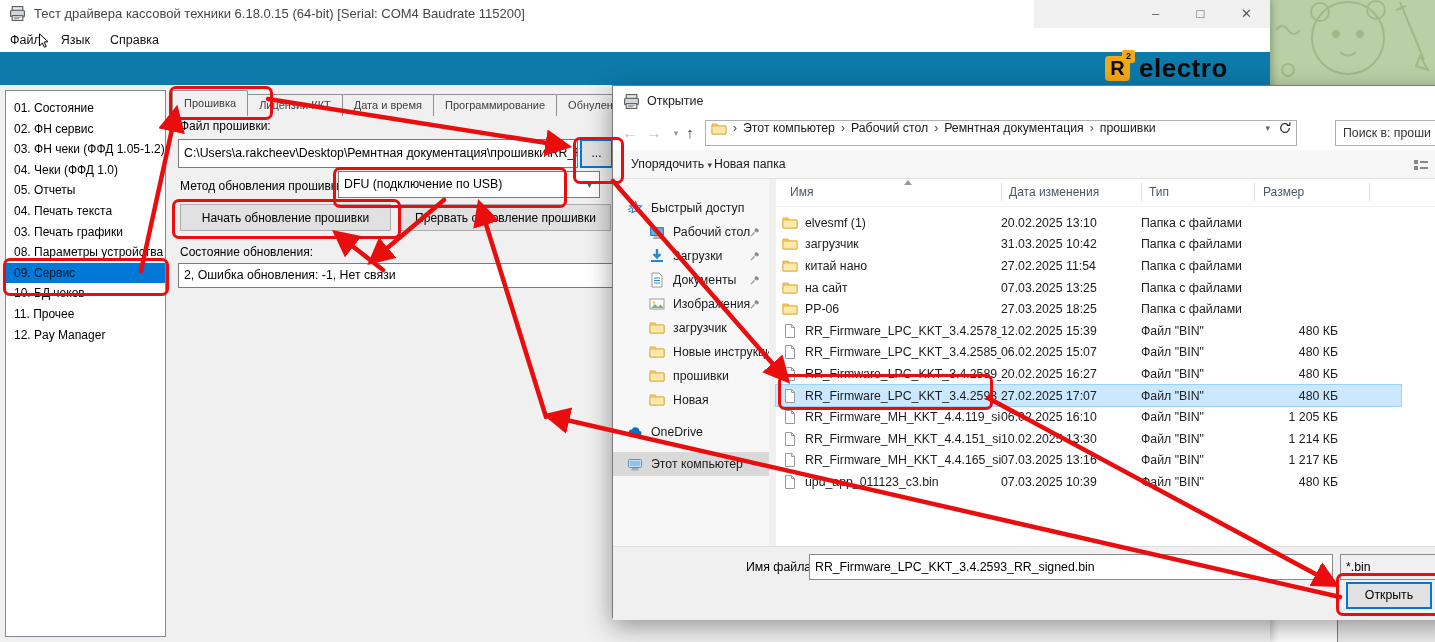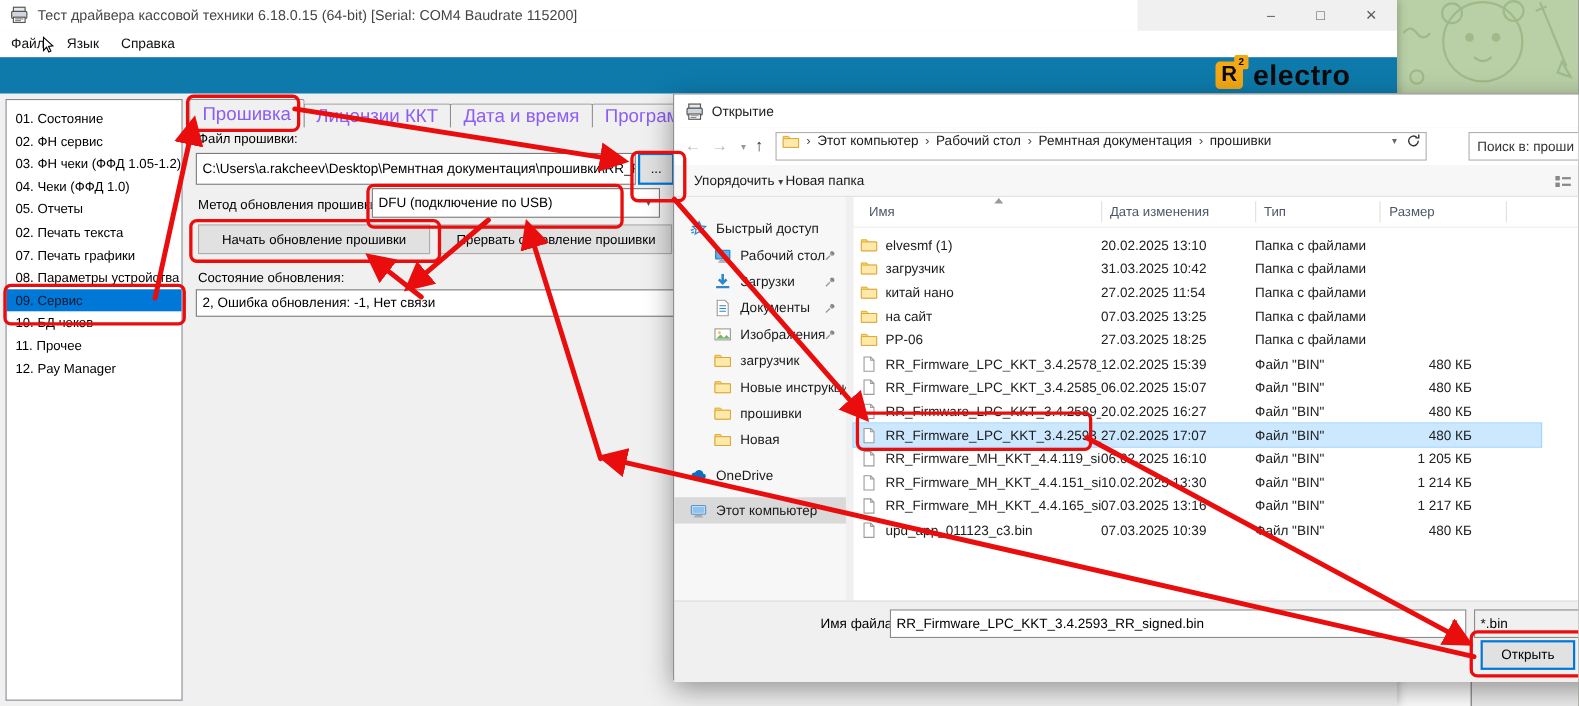--- a/index.html
+++ b/index.html
@@ -24,21 +24,21 @@
           color:#0b0b0b;font-weight:bold;font-size:20px;text-align:center;line-height:25px;}
   .logo-sup{position:absolute;left:17px;top:-5px;width:13px;height:13px;background:#f3a815;border-radius:2px;
             color:#0b0b0b;font-weight:bold;font-size:9px;text-align:center;line-height:13px;}
   .logo-rest{margin-left:7px;font-size:26px;font-weight:800;color:#0b0b0b;letter-spacing:.5px;}
   
   .sidebar{position:absolute;left:5px;top:90px;width:161px;height:547px;background:#fff;border:1px solid #828790;padding-top:7px;box-sizing:border-box;}
   .side-item{height:20.6px;line-height:20.6px;padding-left:8px;font-size:12px;color:#000;white-space:nowrap;overflow:hidden;}
   .side-item.sel{background:#0078d7;color:#0f172a;}
   .tabs{position:absolute;left:172px;top:90px;display:flex;align-items:flex-end;}
   .tab{background:#f0f0f0;border:1px solid #8e8e8e;border-bottom:none;border-radius:2px 2px 0 0;
-       padding:0 11px;height:21px;line-height:21px;font-size:17px;color:#8b5cf6;margin-right:-1px;}
+       padding:0 11px;height:21px;line-height:21px;font-size:11px;color:#404040;margin-right:-1px;}
   .tab.active{height:25px;line-height:25px;position:relative;z-index:2;}
   .lbl{position:absolute;font-size:12px;color:#000;white-space:nowrap;}
   .field{position:absolute;background:#fff;border:1px solid #7a7a7a;font-size:12.3px;color:#000;
          padding:0 5px;box-sizing:border-box;white-space:nowrap;overflow:hidden;}
   .vbtn{position:absolute;background:#e1e1e1;border:1px solid #adadad;font-size:12px;color:#000;
         text-align:center;box-sizing:border-box;}
   .vbtn.focus{border:2px solid #0078d7;}
   .combo-chev{position:absolute;right:7px;top:0;bottom:0;display:flex;align-items:center;font-size:10px;color:#555;}
   
   .dialog{position:absolute;left:612px;top:85px;width:848px;height:533px;background:#f0f0f0;
@@ -134,22 +134,22 @@
       </span>
       <span class="logo-rest">electro</span>
     </div>
 
     <div class="sidebar" id="sidebar">
         <div class="side-item">01. Состояние</div>
         <div class="side-item">02. ФН сервис</div>
         <div class="side-item">03. ФН чеки (ФФД 1.05-1.2)</div>
         <div class="side-item">04. Чеки (ФФД 1.0)</div>
         <div class="side-item">05. Отчеты</div>
-        <div class="side-item">02. Печать текста</div>
-        <div class="side-item">07. Печать графики</div>
+        <div class="side-item">04. Печать текста</div>
+        <div class="side-item">03. Печать графики</div>
         <div class="side-item">08. Параметры устройства</div>
         <div class="side-item sel">09. Сервис</div>
         <div class="side-item">10. БД чеков</div>
         <div class="side-item">11. Прочее</div>
         <div class="side-item">12. Pay Manager</div>
       </div>
     <div class="tabs" id="tabs">
         <div class="tab active">Прошивка</div>
         <div class="tab">Лицензии ККТ</div>
         <div class="tab">Дата и время</div>

